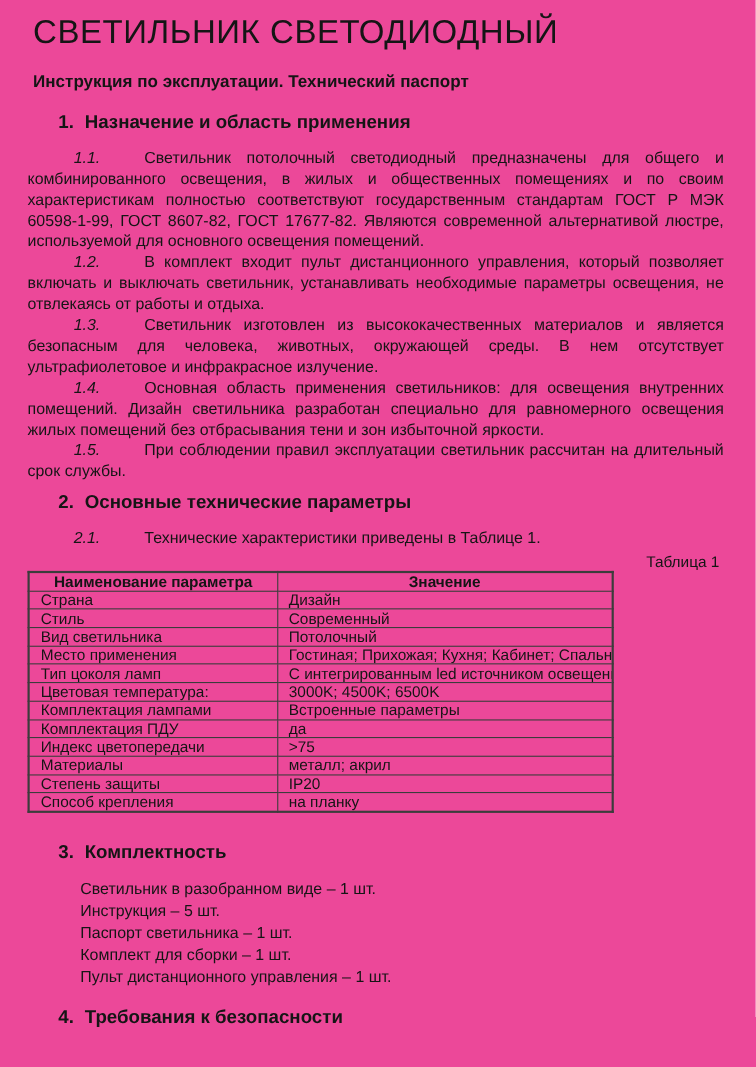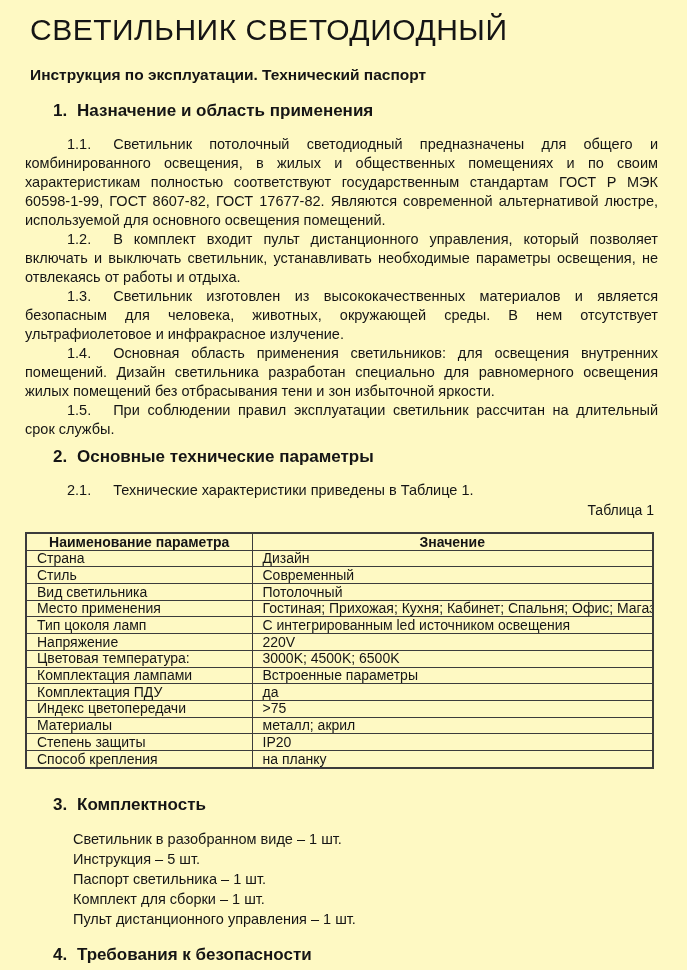--- a/index.html
+++ b/index.html
@@ -12,21 +12,21 @@
     height: 970px;
     overflow: hidden;
     font-family: "Liberation Sans", sans-serif;
     color: #151515;
   }
   .page {
     box-sizing: border-box;
     width: 687px;
     height: 970px;
     padding: 8px 29px 0 25px;
-    background: #fef9c3;
+    background: #ec4899;
   }
   
   .doc-title {
     font-size: 30px;
     font-weight: 400;
     letter-spacing: 0.5px;
     margin: 4px 0 0 5px;
     line-height: 36px;
   }
   .doc-subtitle {
@@ -52,35 +52,36 @@
   .mt-sec4 { margin-top: 16px; }
   
   .para {
     margin: 0;
     font-size: 14.5px;
     line-height: 19px;
     text-align: justify;
     text-indent: 42px;
   }
   .para .pnum {
-    margin-right: 22px;
+    margin-right: 40px;
+    font-style: italic;
   }
   .para-block { margin-top: 14px; }
   
   .tbl-caption {
     text-align: right;
     font-size: 14px;
     line-height: 16px;
     margin-top: 2px;
     padding-right: 4px;
   }
   table.specs {
     border-collapse: collapse;
-    width: 629px;
-    margin-top: 14px;
+    width: 533px;
+    margin-top: 1px;
     table-layout: fixed;
   }
   table.specs th, table.specs td {
     border: 1px solid #3c3c3c;
     font-size: 14px;
     line-height: 14.5px;
     padding: 0 10px;
     height: 15.7px;
     overflow: hidden;
     white-space: nowrap;
@@ -150,24 +151,20 @@
         </tr>
       <tr>
           <td>Место применения</td>
           <td>Гостиная; Прихожая; Кухня; Кабинет; Спальня; Офис; Магазин</td>
         </tr>
       <tr>
           <td>Тип цоколя ламп</td>
           <td>С интегрированным led источником освещения</td>
         </tr>
       <tr>
-          <td>Напряжение</td>
-          <td>220V</td>
-        </tr>
-      <tr>
           <td>Цветовая температура:</td>
           <td>3000K; 4500K; 6500K</td>
         </tr>
       <tr>
           <td>Комплектация лампами</td>
           <td>Встроенные параметры</td>
         </tr>
       <tr>
           <td>Комплектация ПДУ</td>
           <td>да</td>

